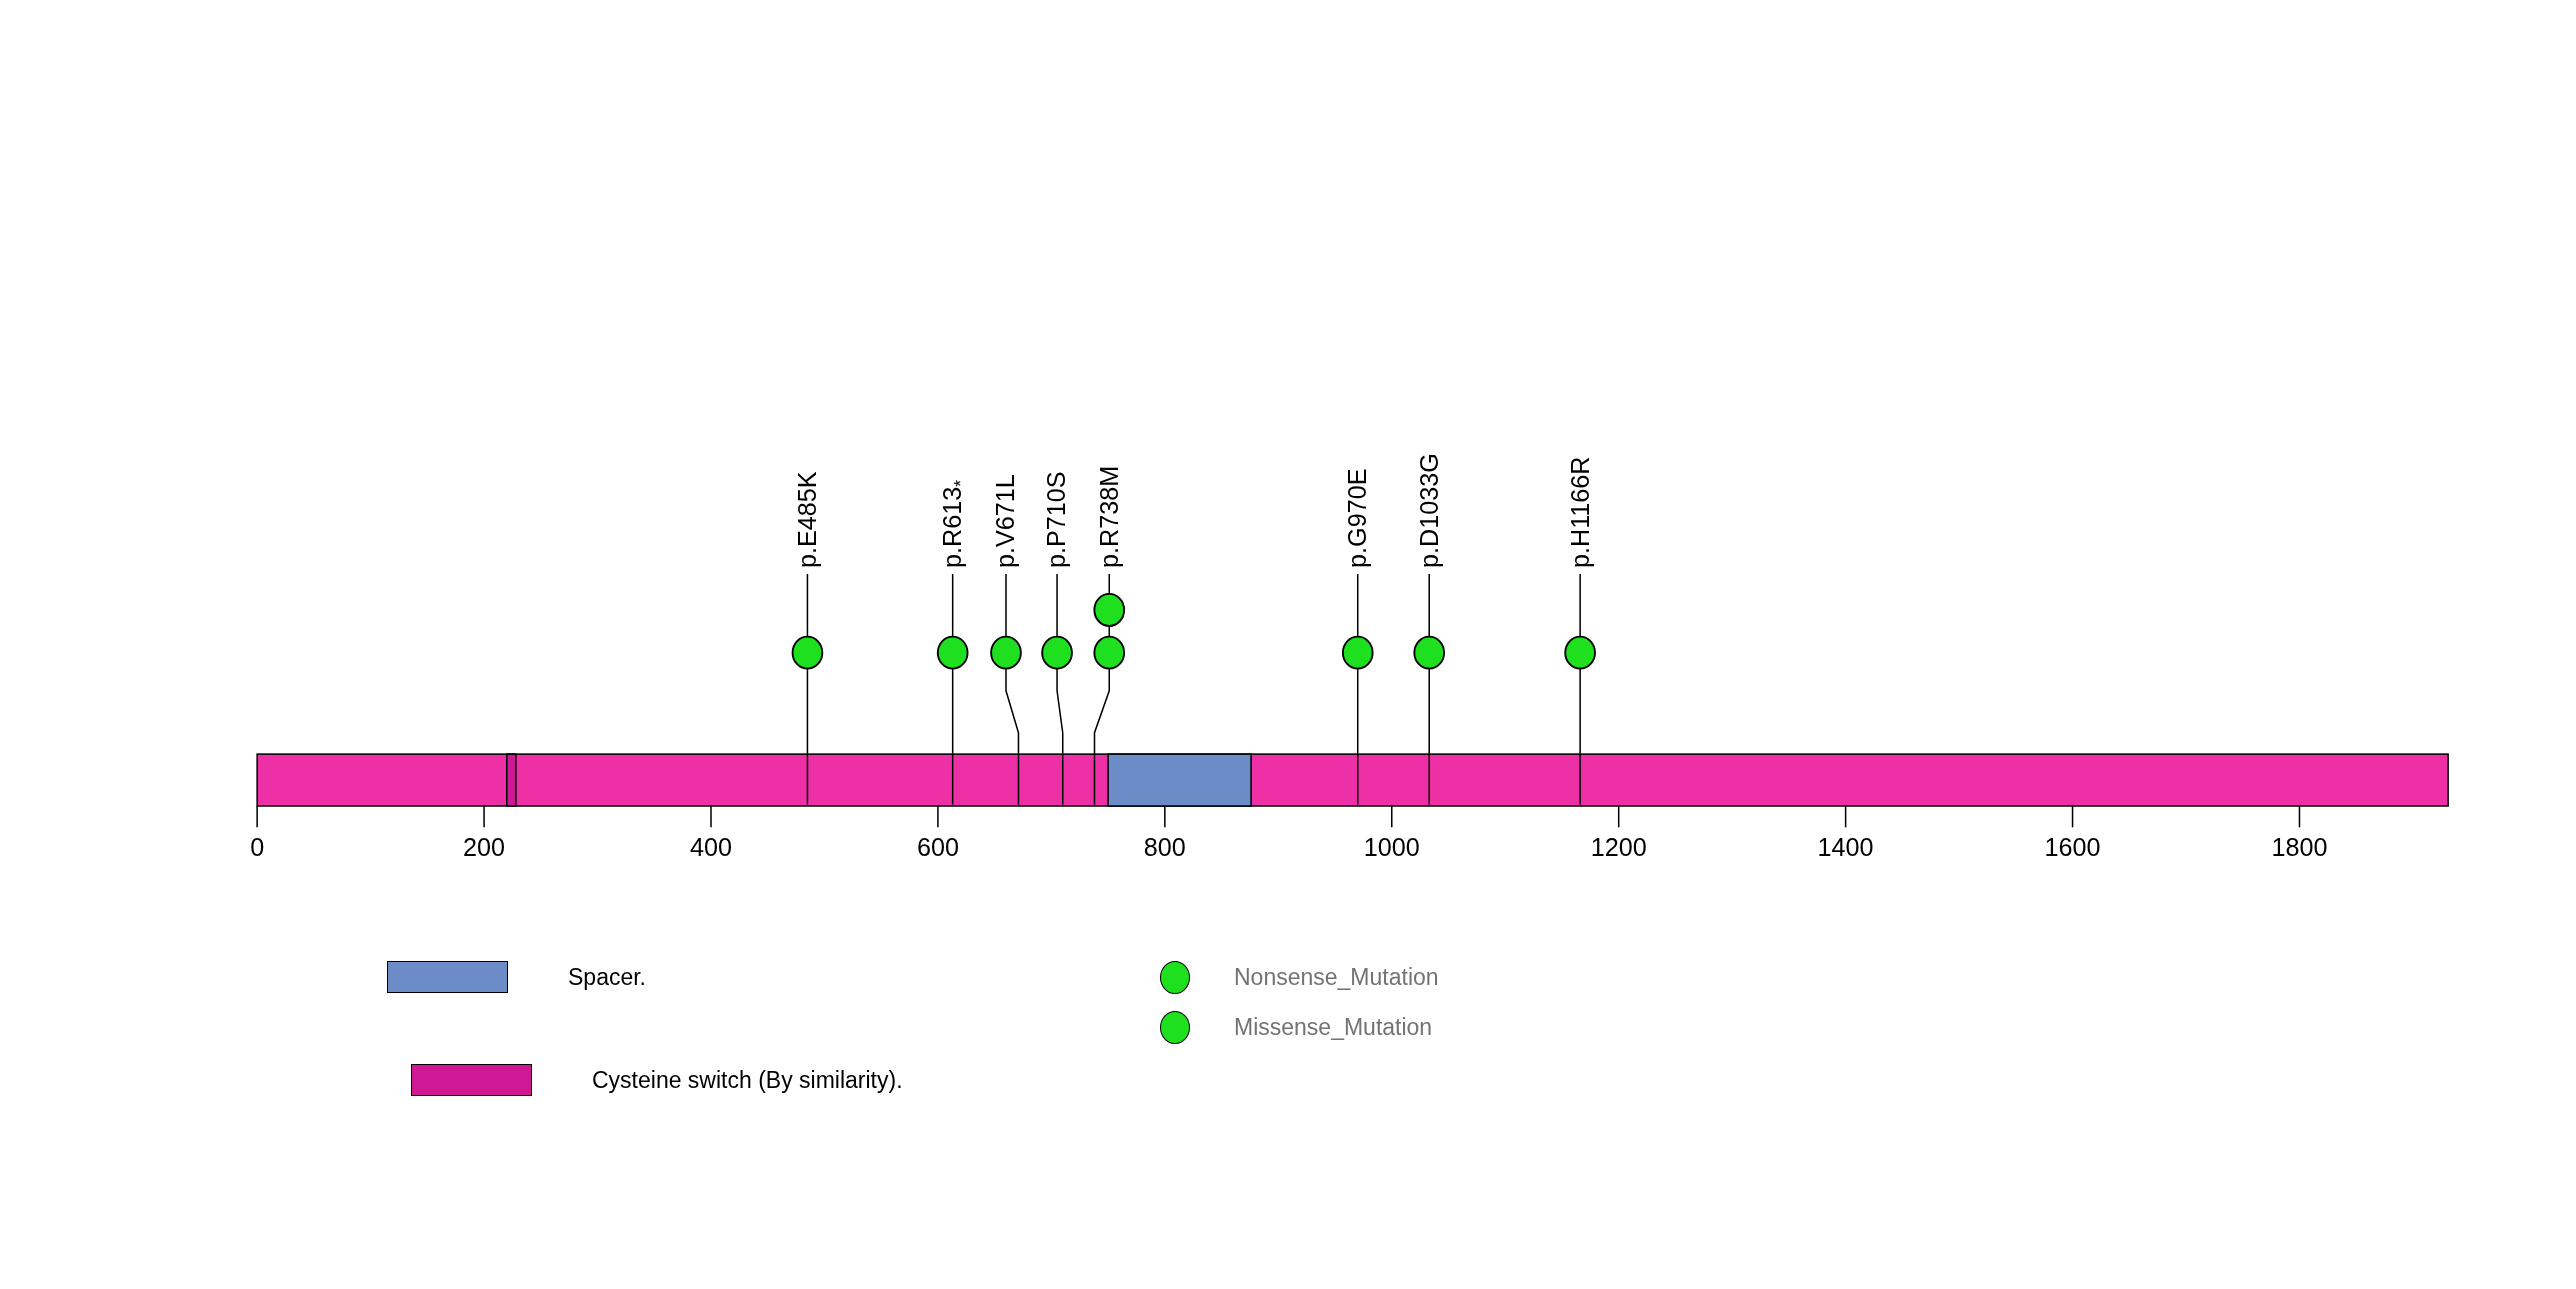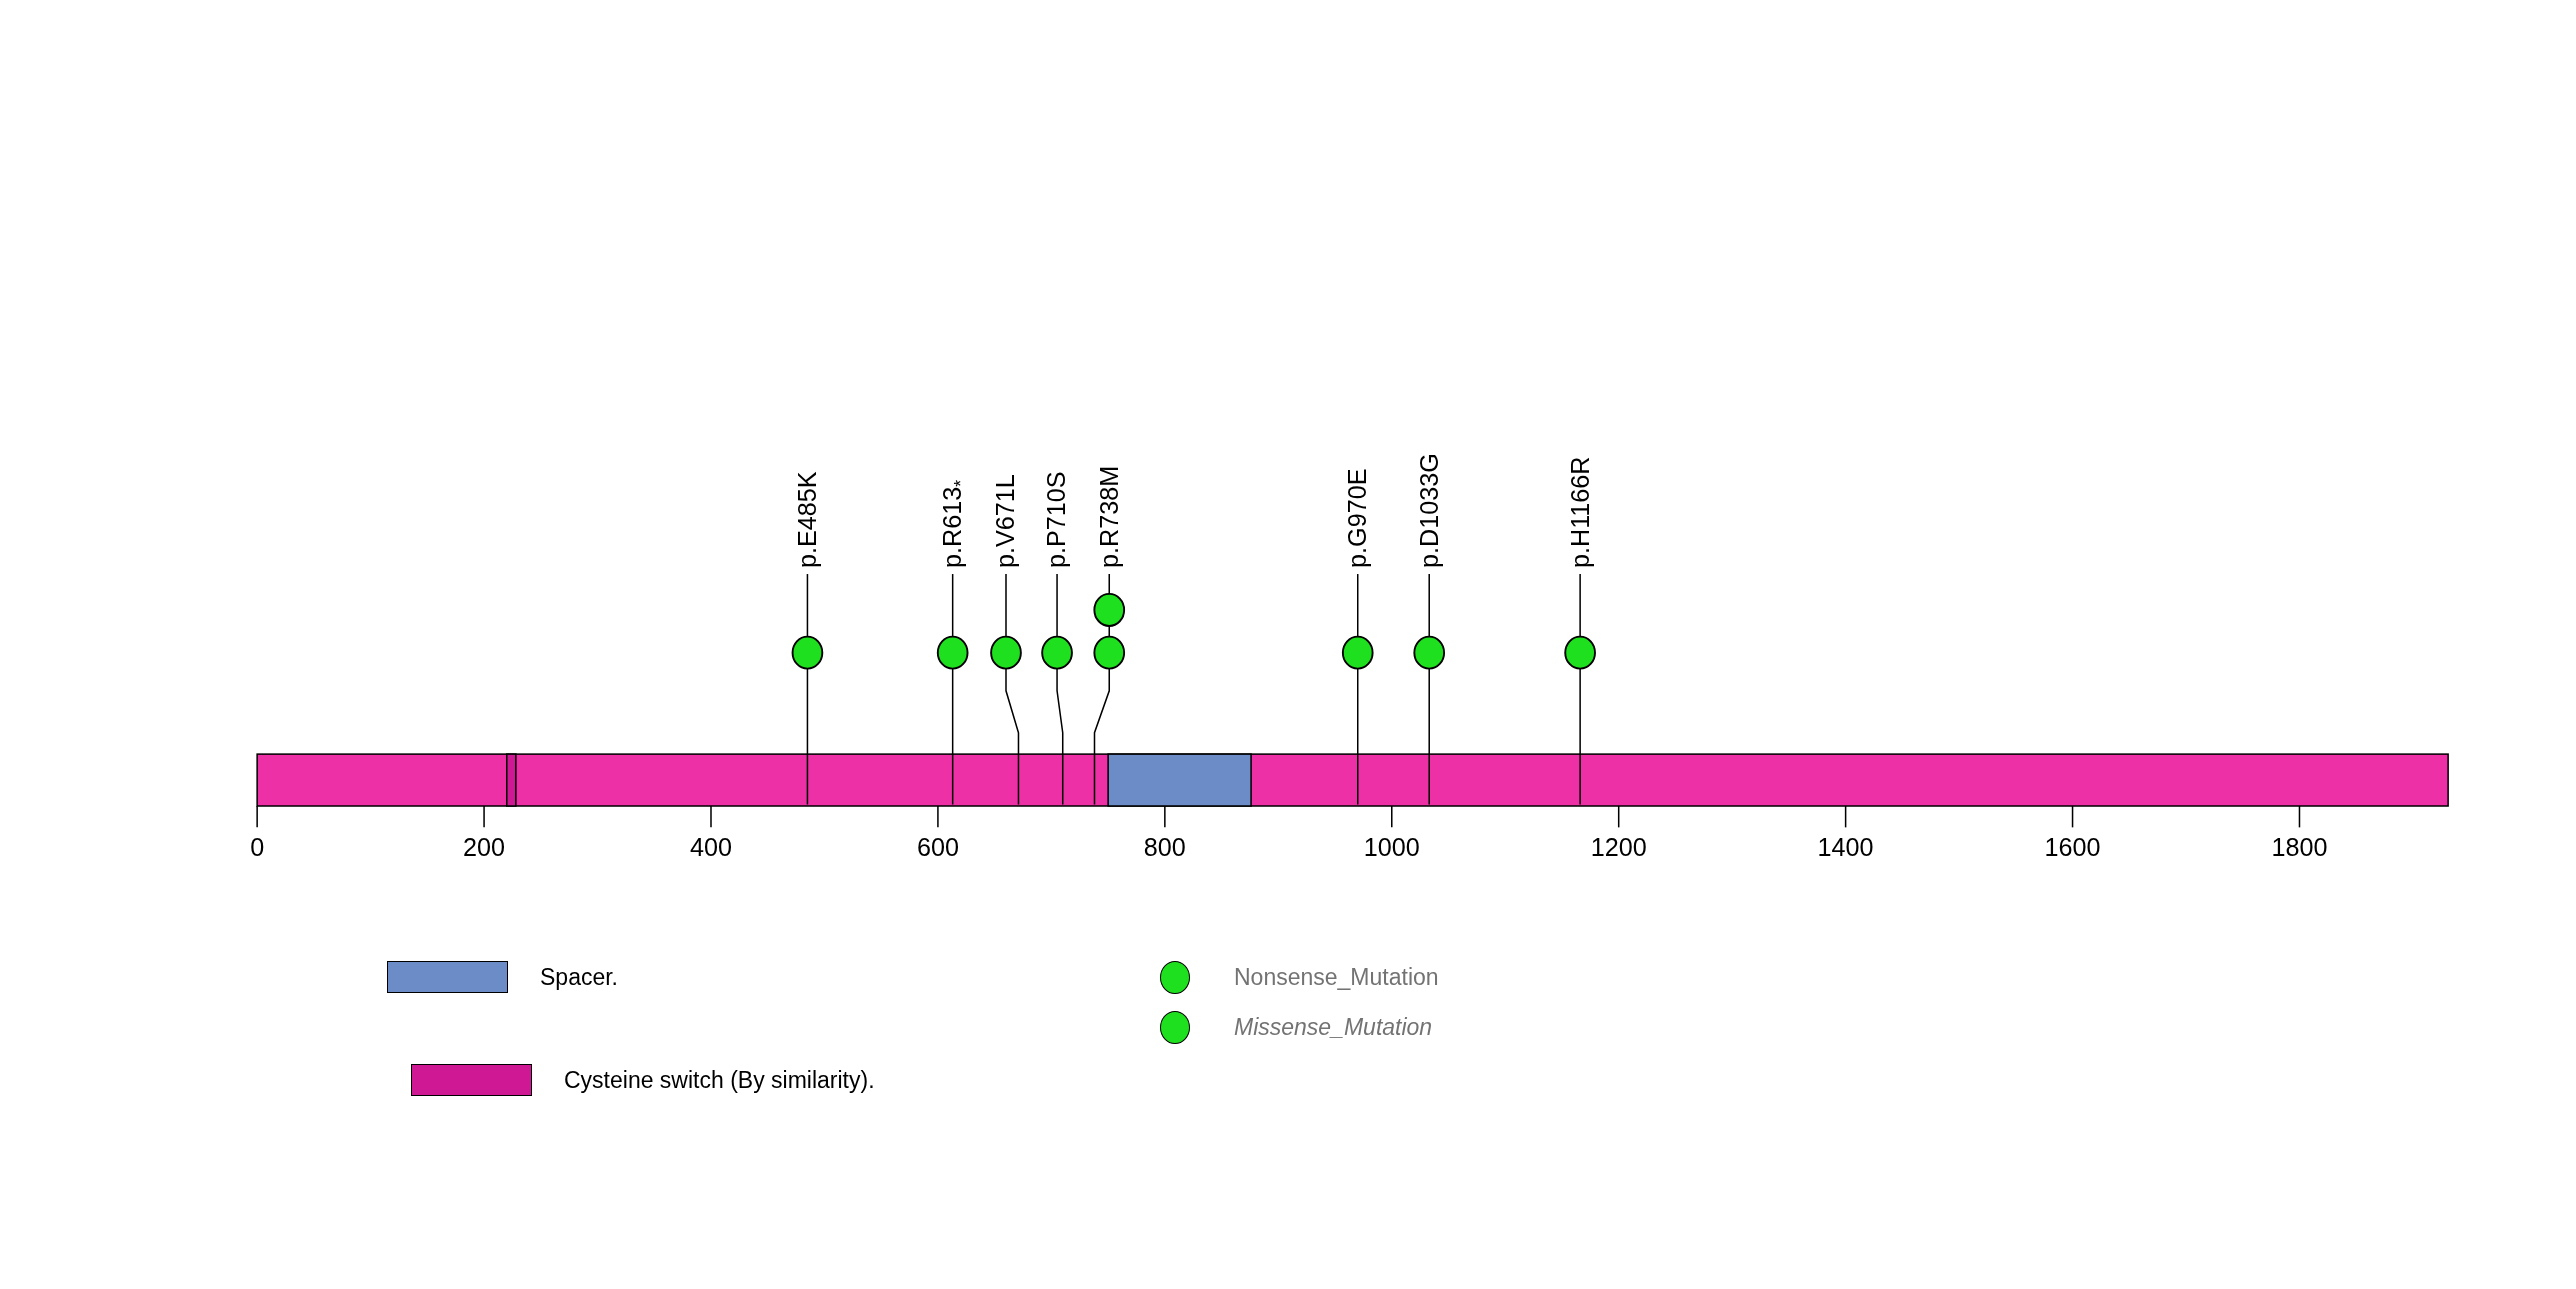--- a/index.html
+++ b/index.html
@@ -3,21 +3,21 @@
 <meta charset="utf-8">
 <style>
   html,body{margin:0;padding:0;background:#ffffff;}
   body{width:2576px;height:1290px;position:relative;font-family:"Liberation Sans",sans-serif;overflow:hidden;}
   .canvas{position:absolute;left:0;top:0;width:2576px;height:1290px;background:#ffffff;}
   #plot{position:absolute;left:0;top:0;}
   svg text{font-family:"Liberation Sans",sans-serif;fill:#000000;}
   .legend-row{position:absolute;display:flex;align-items:center;}
   .swatch{width:121px;height:32px;border:1.5px solid #000;box-sizing:border-box;flex:0 0 auto;}
   .dot{width:30px;height:33px;border:1.5px solid #000;border-radius:50%;box-sizing:border-box;flex:0 0 auto;}
-  .lg-label{margin-left:32px;font-size:23px;color:#000;white-space:nowrap;}
+  .lg-label{margin-left:60px;font-size:23px;color:#000;white-space:nowrap;}
   .lg-label-dot{margin-left:44px;font-size:23px;color:#737373;white-space:nowrap;}
 </style>
 </head>
 <body>
 
 <div class="canvas">
 
   <svg id="plot" width="2576" height="1290" viewBox="0 0 3376 1690">
       <rect x="337" y="988" width="2871.3970000000004" height="68" fill="#EE30A7" stroke="#000" stroke-width="2"></rect>
       <rect x="664.1400000000001" y="988" width="11.896" height="68" fill="#CE1894" stroke="#000" stroke-width="2"></rect>
@@ -77,19 +77,19 @@
   <div class="legend-row" id="lg-d1" style="left:387px;top:1064px;height:32px;padding-left:24px;">
     <span class="swatch" style="background: rgb(206, 24, 148);"></span>
     <span class="lg-label">Cysteine switch (By similarity).</span>
   </div>
 
   <div class="legend-row" id="lg-m0" style="left:1160px;top:961px;height:33px;">
     <span class="dot" style="background: rgb(30, 224, 30);"></span>
     <span class="lg-label-dot">Nonsense_Mutation</span>
   </div>
 
-  <div class="legend-row" id="lg-m1" style="left:1160px;top:1011px;height:33px;font-style:italic;">
+  <div class="legend-row" id="lg-m1" style="left:1160px;top:1011px;height:33px;">
     <span class="dot" style="background: rgb(30, 224, 30);"></span>
     <span class="lg-label-dot">Missense_Mutation</span>
   </div>
 
 </div>
 
 
 </body></html>

